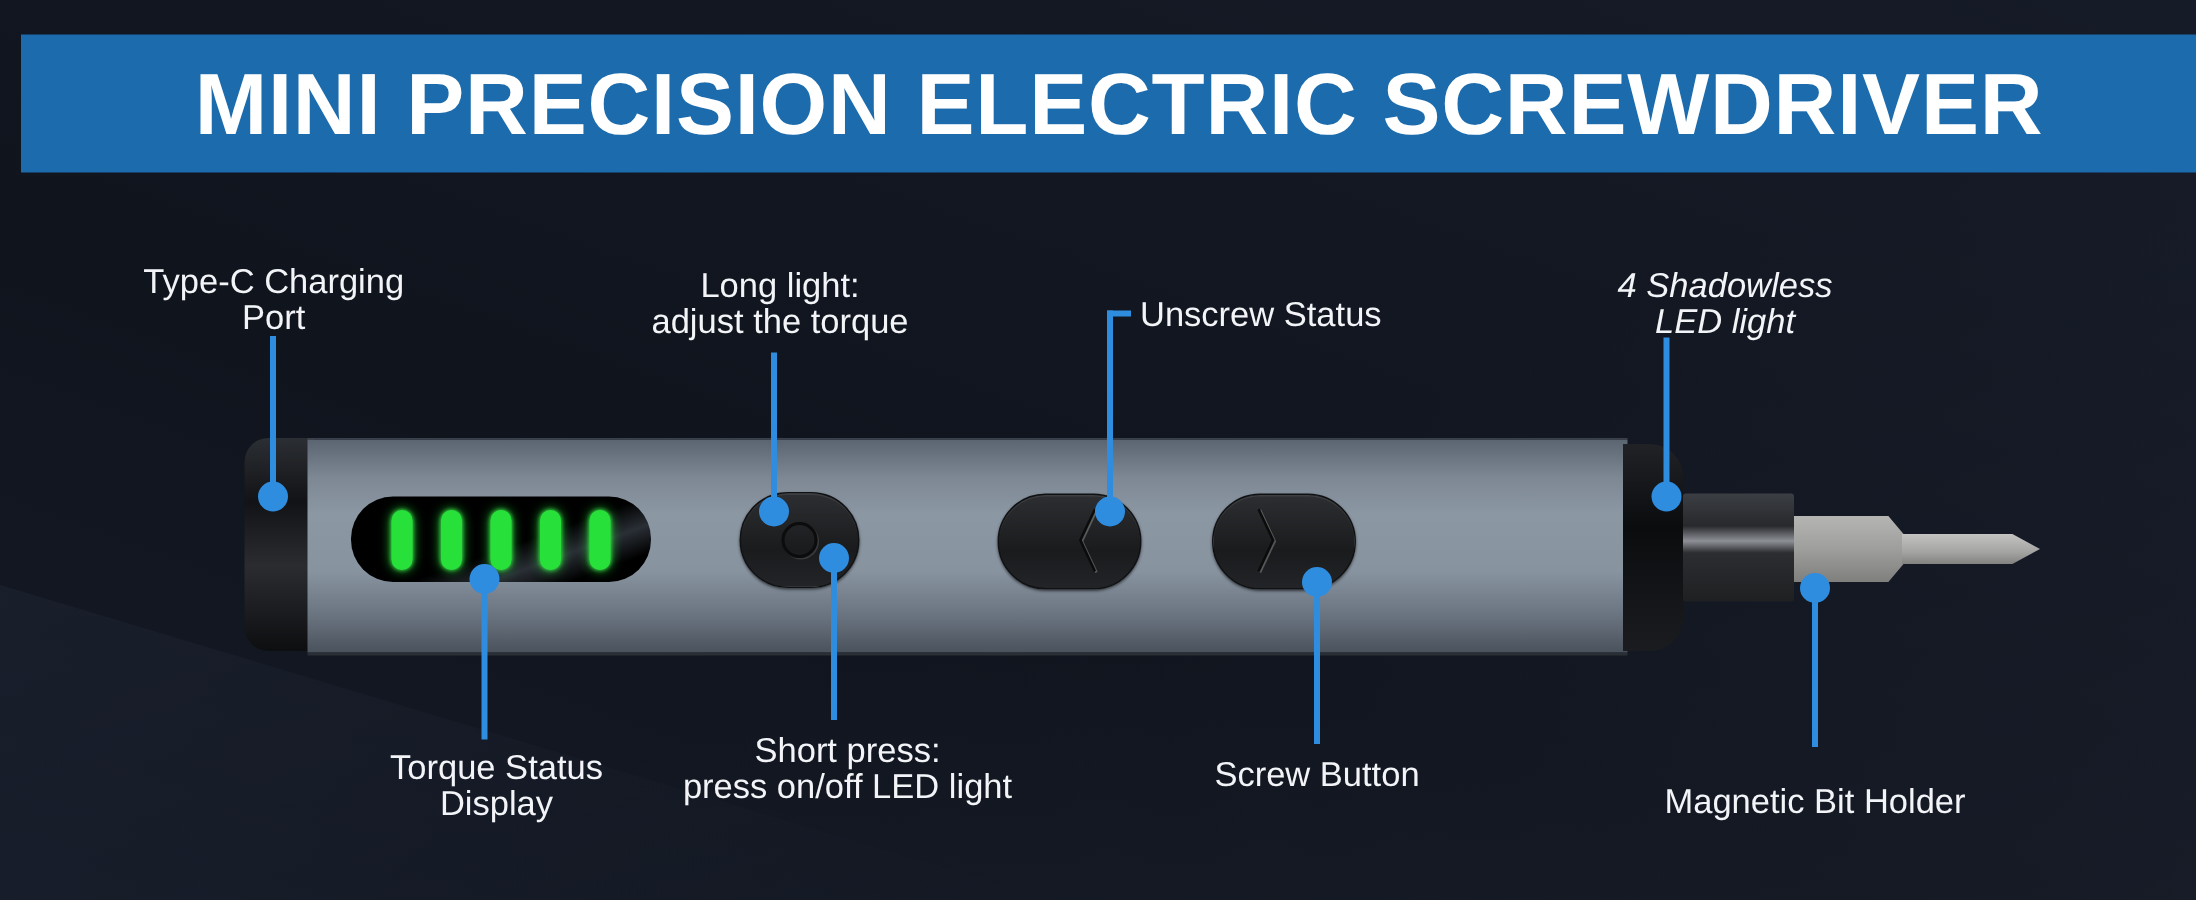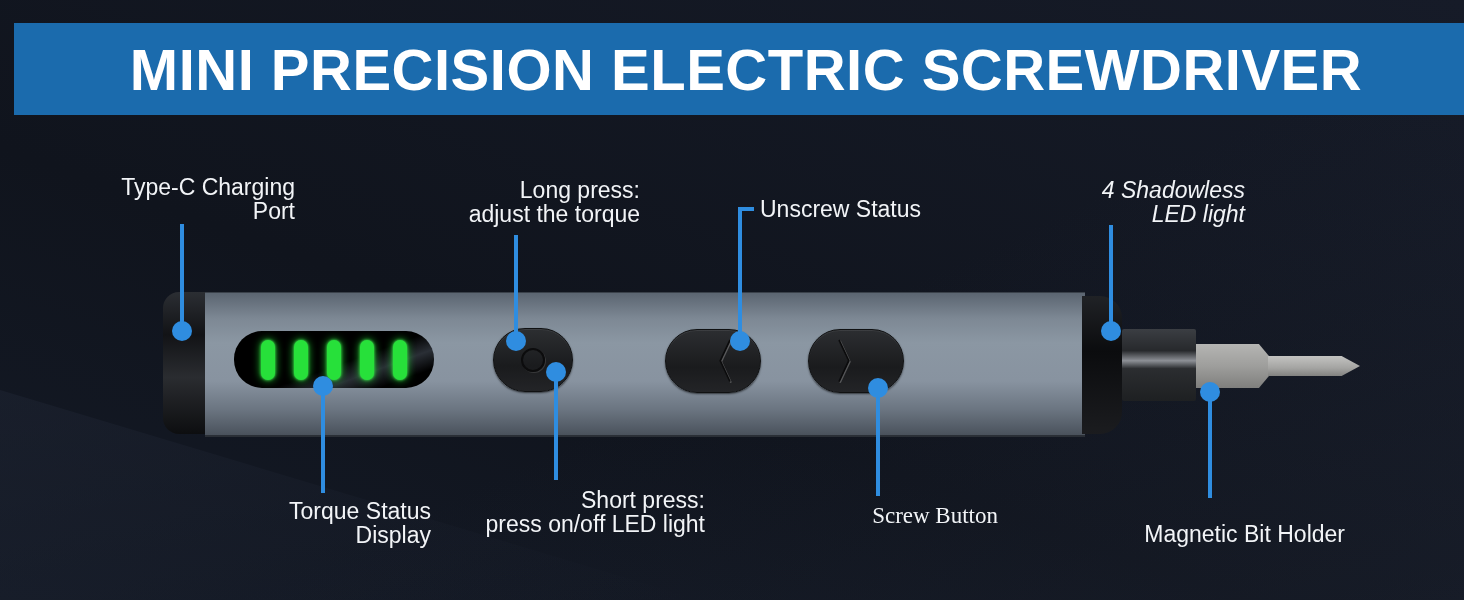--- a/index.html
+++ b/index.html
@@ -23,21 +23,21 @@
     position: absolute; left: 0; top: 23px; width: 1464px; height: 92px;
     background: #1b6bad;
     display: flex; align-items: center; justify-content: center; margin-left: 14px;
   }
   .banner-title {
     color: #ffffff; font-weight: bold; font-size: 58px; letter-spacing: 0.5px;
     font-family: "Liberation Sans", sans-serif;
   }
   .label {
     position: absolute; color: #f2f4f7; font-size: 23px; line-height: 24px;
-    text-align: right; white-space: pre-line;
+    text-align: center; white-space: pre-line;
     font-family: "Liberation Sans", sans-serif;
   }
   .leader { position: absolute; background: #2f8de0; width: 4px; }
   .leader-h { position: absolute; background: #2f8de0; height: 4px; }
   .dot {
     position: absolute; width: 20px; height: 20px; border-radius: 50%;
     background: #2f8de0; margin-left: -10px; margin-top: -10px; z-index: 5;
   }
   
   .body-main {
@@ -129,21 +129,21 @@
   <div class="btn btn-screw">
     <span class="chev">〉</span>
   </div>
 </div>
 
 <div class="label" style="left:70px; top:175px; width:225px;">Type-C Charging
 Port</div>
 <div class="leader" style="left:180px; top:224px; height:106px;"></div>
 <div class="dot" style="left:182px; top:331px;"></div>
 
-<div class="label" style="left:400px; top:178px; width:240px;">Long press:
+<div class="label" style="left:400px; top:178px; width:240px;">Long light:
 adjust the torque</div>
 <div class="leader" style="left:514px; top:235px; height:104px;"></div>
 <div class="dot" style="left:516px; top:341px;"></div>
 
 <div class="label" style="left:760px; top:197px; width:200px; text-align:left;">Unscrew Status</div>
 <div class="leader-h" style="left:738px; top:207px; width:16px;"></div>
 <div class="leader" style="left:738px; top:207px; height:133px;"></div>
 <div class="dot" style="left:740px; top:341px;"></div>
 
 <div class="label" style="left:1055px; top:178px; width:190px;font-style:italic;">4 Shadowless
@@ -156,17 +156,17 @@
 <div class="label" style="left:231px; top:499px; width:200px;">Torque Status
 Display</div>
 
 <div class="dot" style="left:556px; top:372px;"></div>
 <div class="leader" style="left:554px; top:372px; height:108px;"></div>
 <div class="label" style="left:425px; top:488px; width:280px;">Short press:
 press on/off LED light</div>
 
 <div class="dot" style="left:878px; top:388px;"></div>
 <div class="leader" style="left:876px; top:388px; height:108px;"></div>
-<div class="label" style="left:798px; top:504px; width:200px;font-family:Liberation Serif, serif;">Screw Button</div>
+<div class="label" style="left:778px; top:504px; width:200px;">Screw Button</div>
 
 <div class="dot" style="left:1210px; top:392px;"></div>
 <div class="leader" style="left:1208px; top:392px; height:106px;"></div>
 <div class="label" style="left:1075px; top:522px; width:270px;">Magnetic Bit Holder</div>
 
 </body></html>

